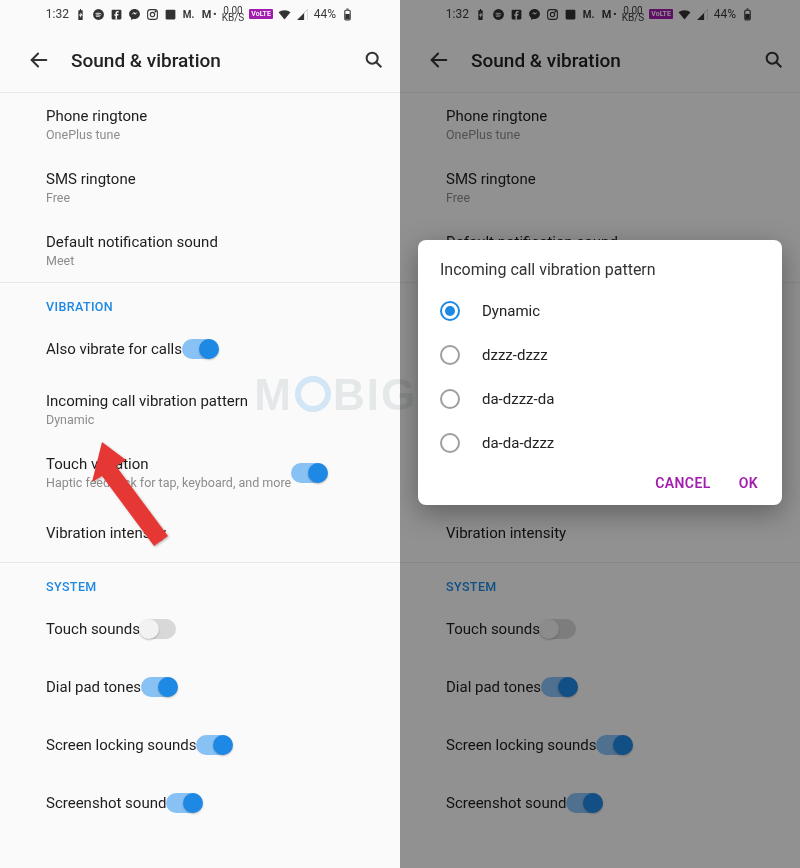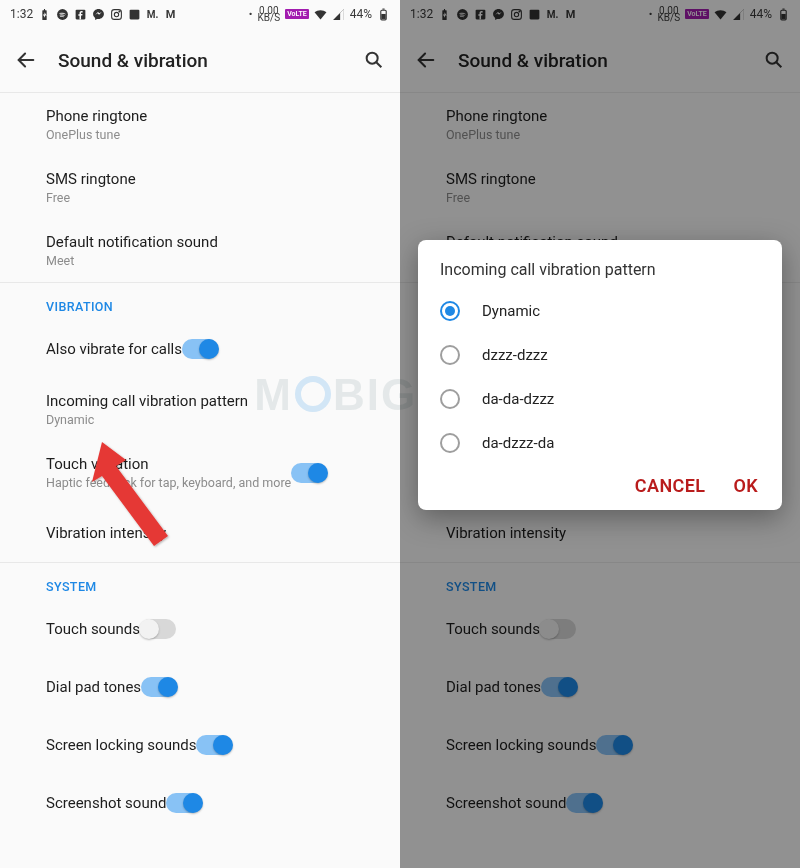--- a/index.html
+++ b/index.html
@@ -29,21 +29,21 @@
   .dim-overlay {
     position: absolute;
     inset: 0;
     background: rgba(0,0,0,0.42);
     z-index: 5;
   }
   .status-bar {
     height: 28px;
     display: flex;
     align-items: center;
-    justify-content: space-between;
+    justify-content: center;
     padding: 0 10px;
     font-size: 12px;
     color: #3a3a3a;
     background: #fafafa;
   }
   .status-left, .status-right {
     display: flex;
     align-items: center;
     gap: 5px;
   }
@@ -52,20 +52,21 @@
     display: inline-flex; align-items: center; justify-content: center;
   }
   .status-icon svg { width: 13px; height: 13px; }
   .header {
     height: 64px;
     display: flex;
     align-items: center;
     padding: 0 12px;
     gap: 18px;
     background: #fafafa;
+    margin-left: 13px;
   }
   .header .title {
     flex: 1;
     font-size: 19px;
     font-weight: 500;
     color: #222;
   }
   .icon-btn {
     width: 28px; height: 28px;
     display: flex; align-items: center; justify-content: center;
@@ -167,23 +168,23 @@
     font-size: 15px;
     color: #222;
   }
   .dialog-actions {
     display: flex;
     justify-content: flex-end;
     gap: 28px;
     padding: 10px 24px 6px 24px;
   }
   .dialog-btn {
-    font-size: 18px;
+    font-size: 14px;
     font-weight: 600;
-    color: #b91c1c;
+    color: #a21caf;
     letter-spacing: 0.4px;
   }
 
   
   .arrow-overlay {
     position: absolute;
     left: 74px;
     top: 432px;
     z-index: 20;
     pointer-events: none;
@@ -597,25 +598,25 @@
       <div class="radio-row">
         <div class="radio selected"></div>
         <span class="radio-label">Dynamic</span>
       </div>
       <div class="radio-row">
         <div class="radio"></div>
         <span class="radio-label">dzzz-dzzz</span>
       </div>
       <div class="radio-row">
         <div class="radio"></div>
-        <span class="radio-label">da-da-dzzz</span>
+        <span class="radio-label">da-dzzz-da</span>
       </div>
       <div class="radio-row">
         <div class="radio"></div>
-        <span class="radio-label">da-dzzz-da</span>
+        <span class="radio-label">da-da-dzzz</span>
       </div>
       <div class="dialog-actions">
         <span class="dialog-btn">CANCEL</span>
         <span class="dialog-btn">OK</span>
       </div>
     </div>
   </div>
 </div>
 
 <div class="watermark">

